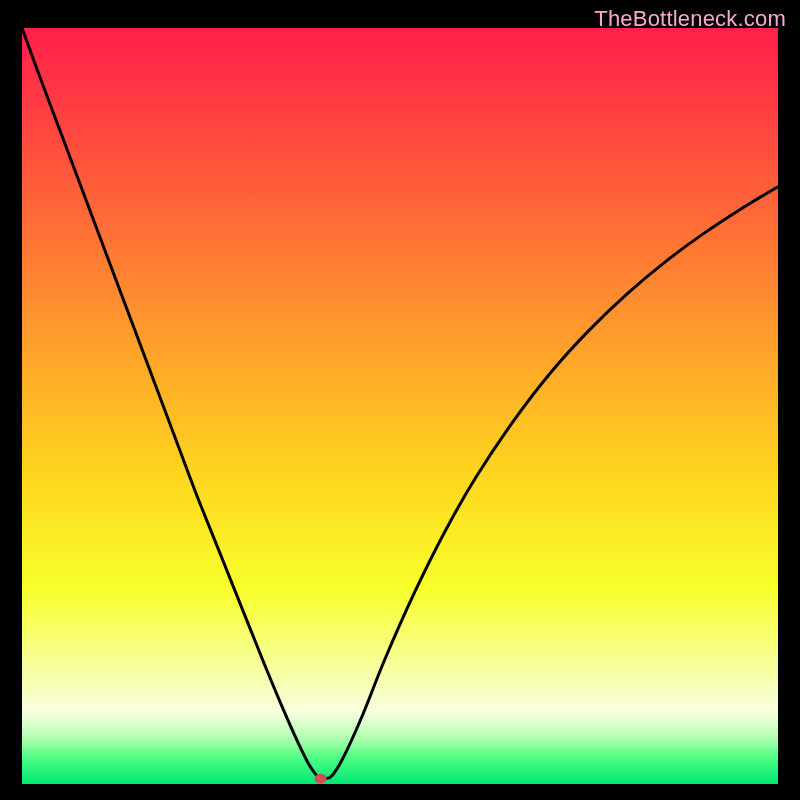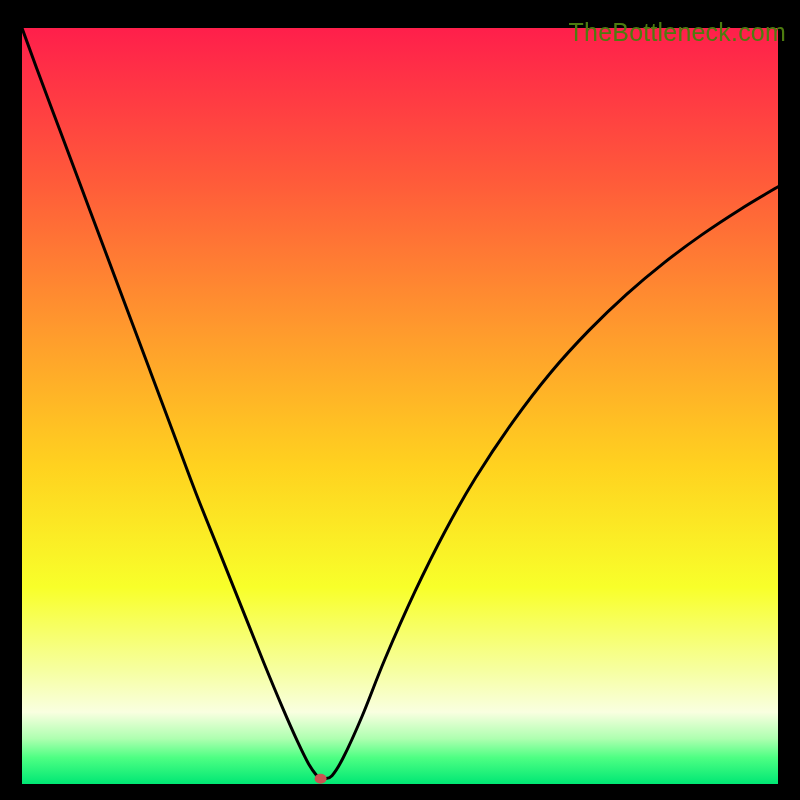--- a/index.html
+++ b/index.html
@@ -12,24 +12,24 @@
     font-family: Arial, Helvetica, sans-serif;
   }
   .frame {
     position: relative;
     width: 800px;
     height: 800px;
     background: #000;
   }
   .watermark {
     position: absolute;
-    top: 18px;
+    top: 6px;
     right: 14px;
-    color: #4d7c0f;
-    font-size: 25px;
+    color: #f9a8d4;
+    font-size: 22px;
     font-weight: 400;
     letter-spacing: 0.2px;
     z-index: 10;
   }
   .plot {
     position: absolute;
     left: 22px;
     top: 28px;
     width: 756px;
     height: 756px;

